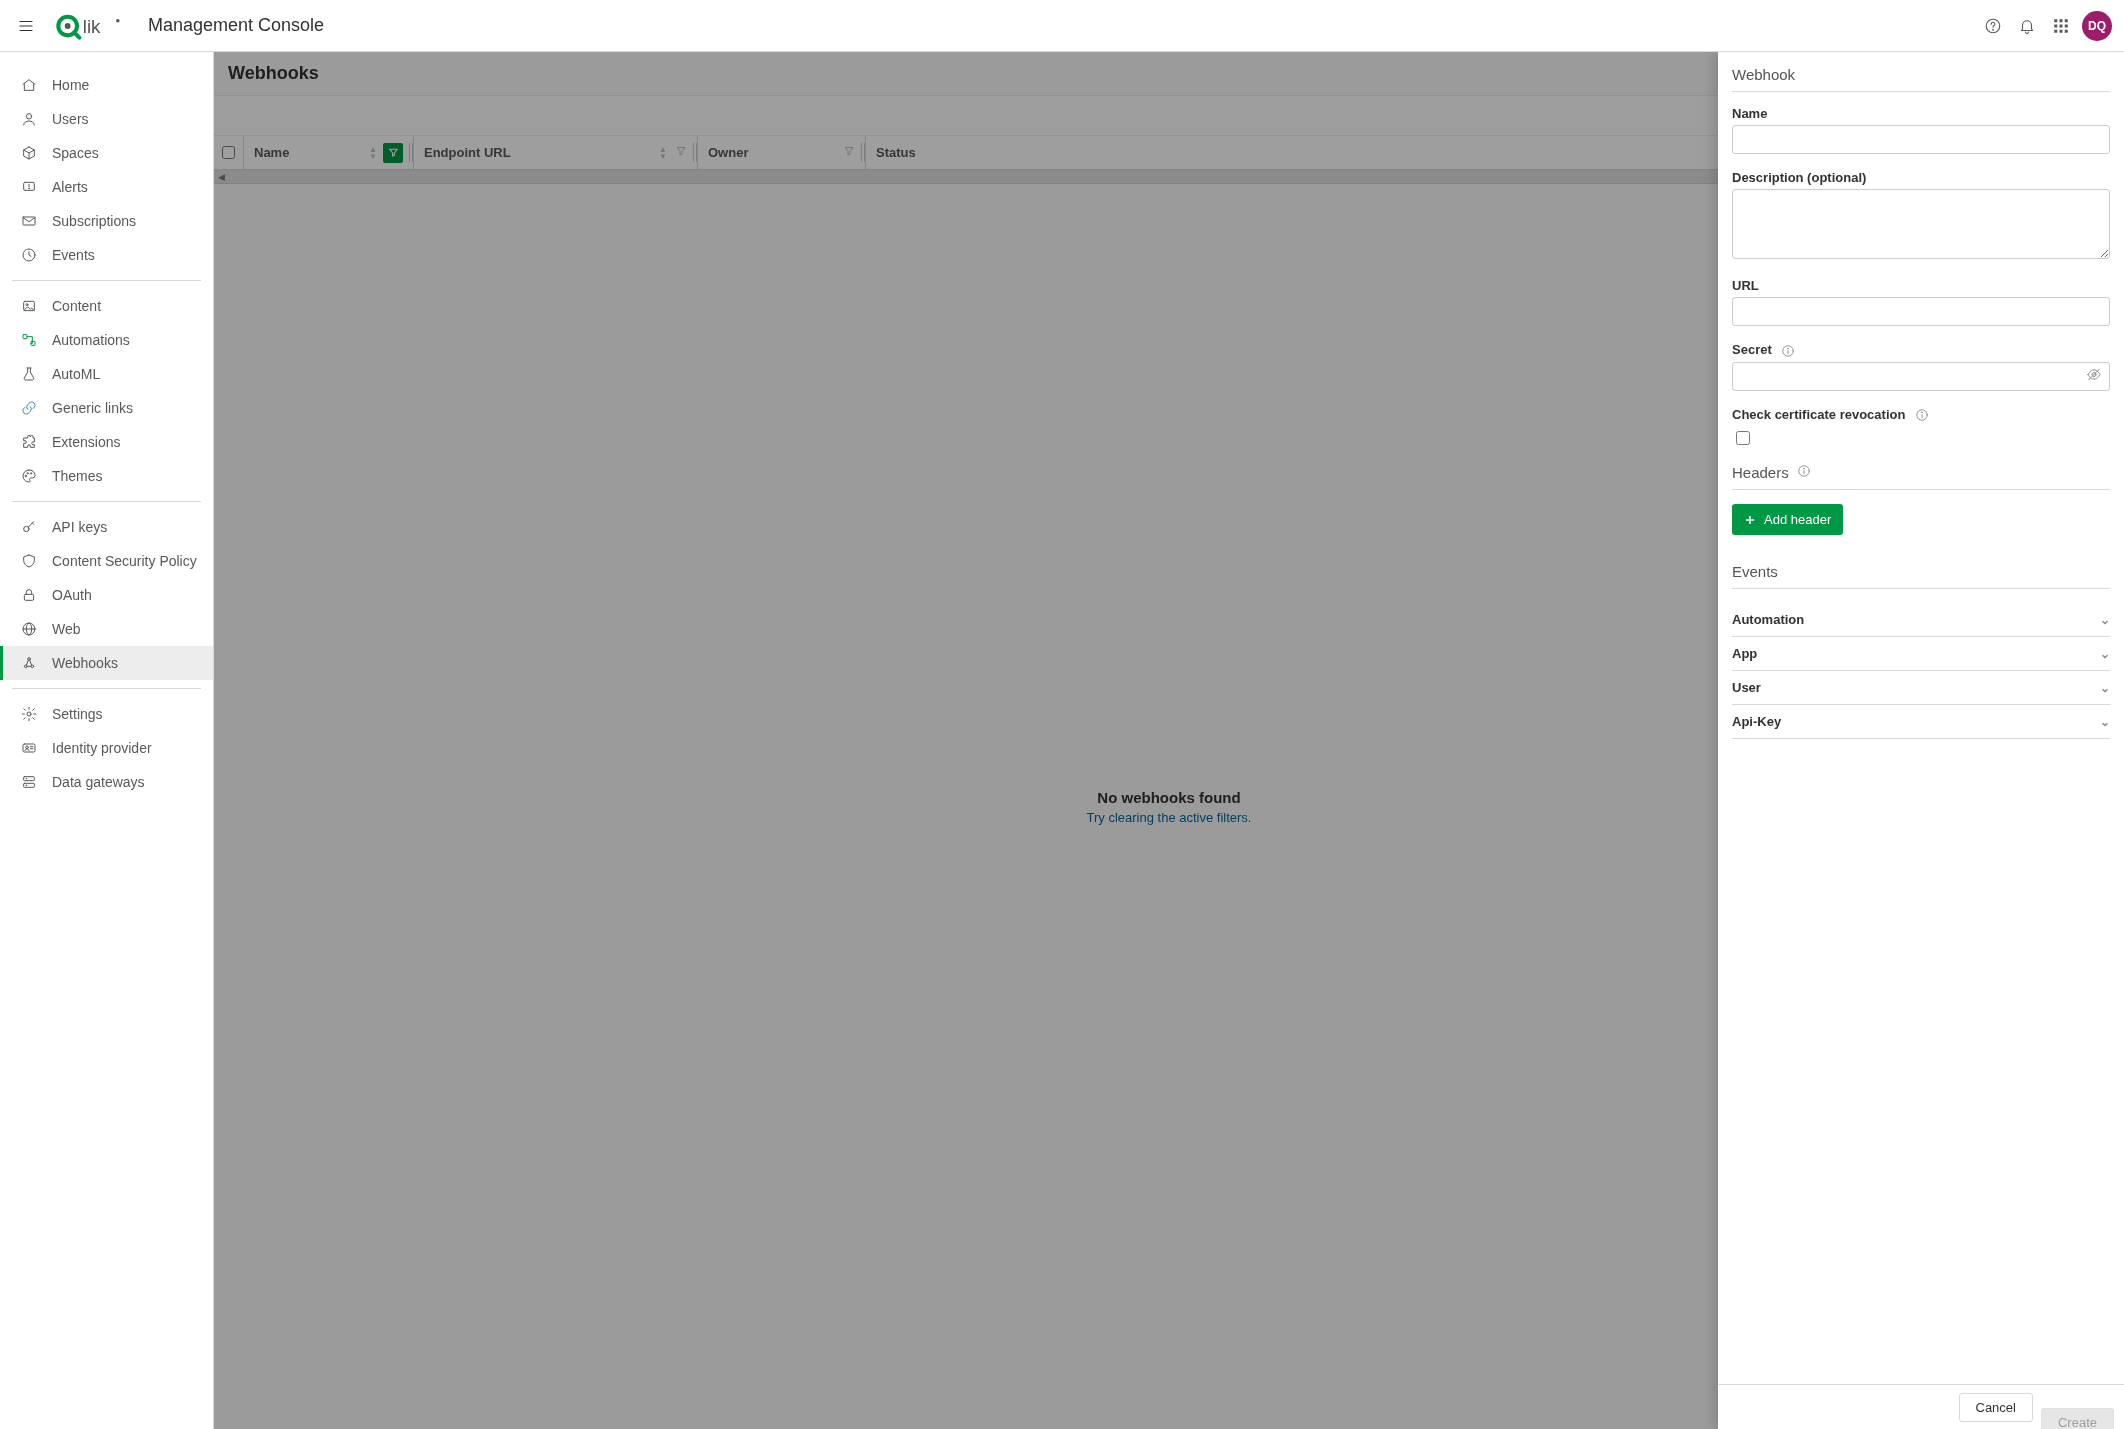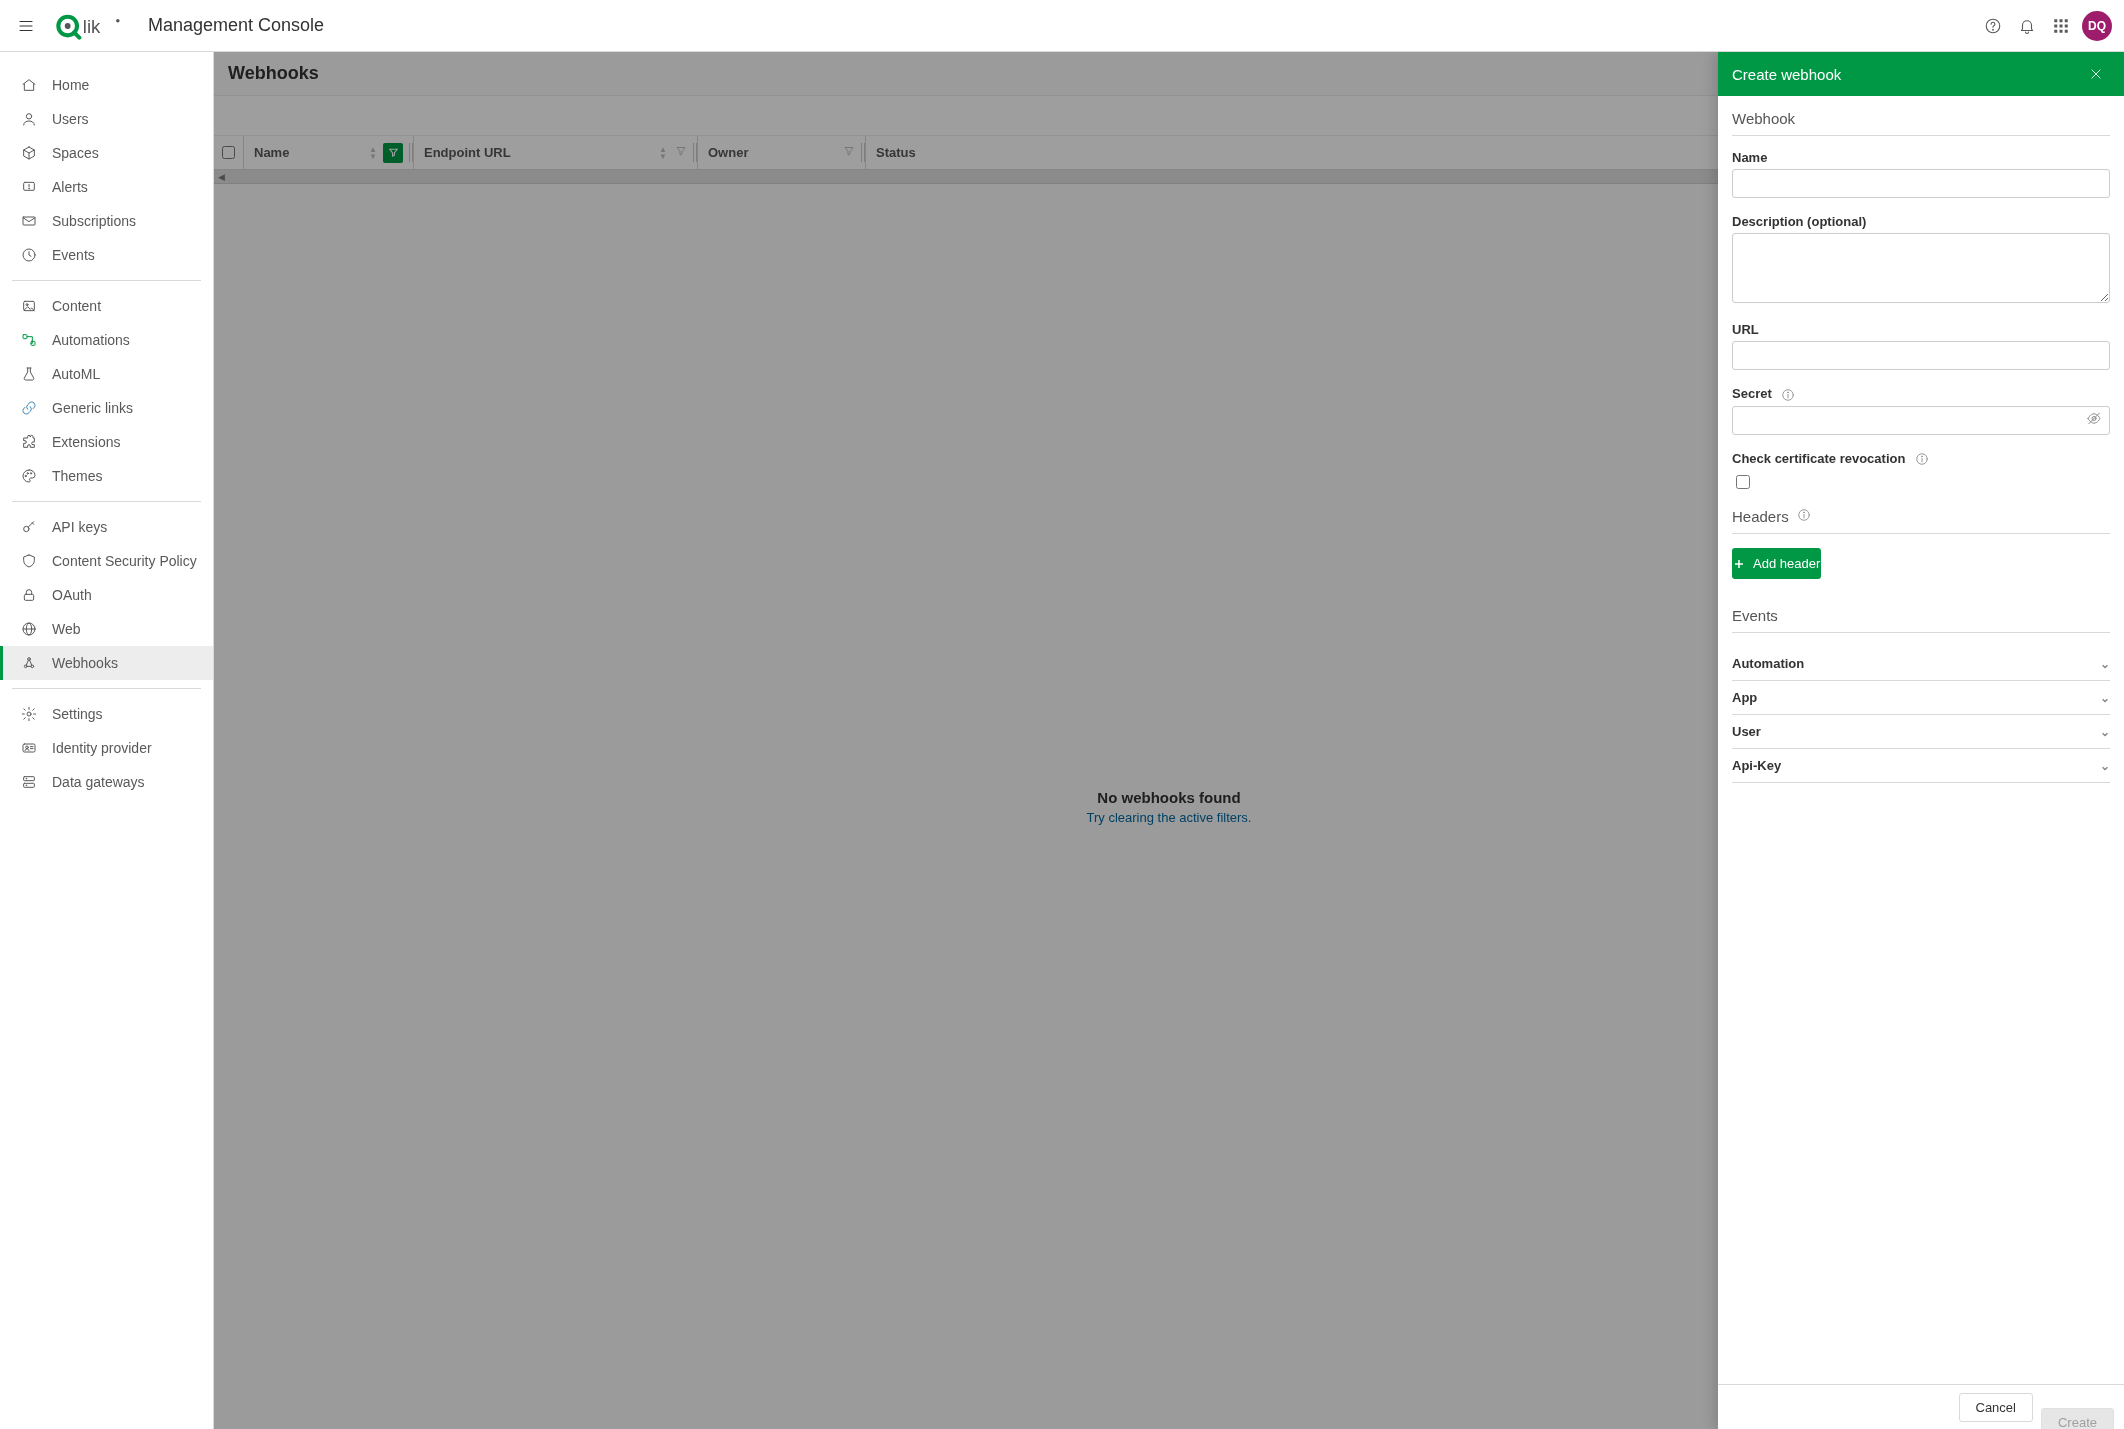--- a/index.html
+++ b/index.html
@@ -232,21 +232,21 @@
   .field textarea { resize: vertical; height:70px; }
   .secret-wrap { position:relative; }
   .secret-wrap .eye {
     position:absolute; right:8px; top:50%; transform:translateY(-50%);
     color:#8a8a8a; cursor:pointer;
   }
   .checkbox-row { margin-top:6px; }
   .checkbox-row input { width:14px; height:14px; }
   .add-header-btn {
     background: var(--qlik-green); color:#fff; border:none;
-    padding: 8px 1px; border-radius:3px; cursor:pointer;
+    padding: 8px 12px; border-radius:3px; cursor:pointer;
     font-size:13px; display:inline-flex; align-items:center; gap:8px;
     margin-bottom: 20px;
   }
   .event-row {
     display:flex; align-items:center;
     height:34px;
     border-bottom:1px solid var(--border);
     font-size:13px; font-weight:600; color:#333;
     cursor:pointer;
   }
@@ -578,29 +578,20 @@
       <span class="caret">◀</span>
     </div>
     <div class="empty-zone">
       <div class="etitle">No webhooks found</div>
       <div class="esub">Try clearing the active filters.</div>
     </div>
 
     <div class="dim"></div>
 
     <aside class="panel">
-      <div class="panel-head">
-        <span>Create webhook</span>
-        <span class="close">
-          <svg class="stroke" width="14" height="14" viewBox="0 0 24 24">
-              <line x1="5" y1="5" x2="19" y2="19"></line>
-              <line x1="19" y1="5" x2="5" y2="19"></line>
-            </svg>
-        </span>
-      </div>
       <div class="panel-body">
         <div class="sect-title">Webhook</div>
 
         <div class="field">
           <label>Name</label>
           <input type="text" style="">
         </div>
 
         <div class="field">
           <label>Description (optional)</label>

